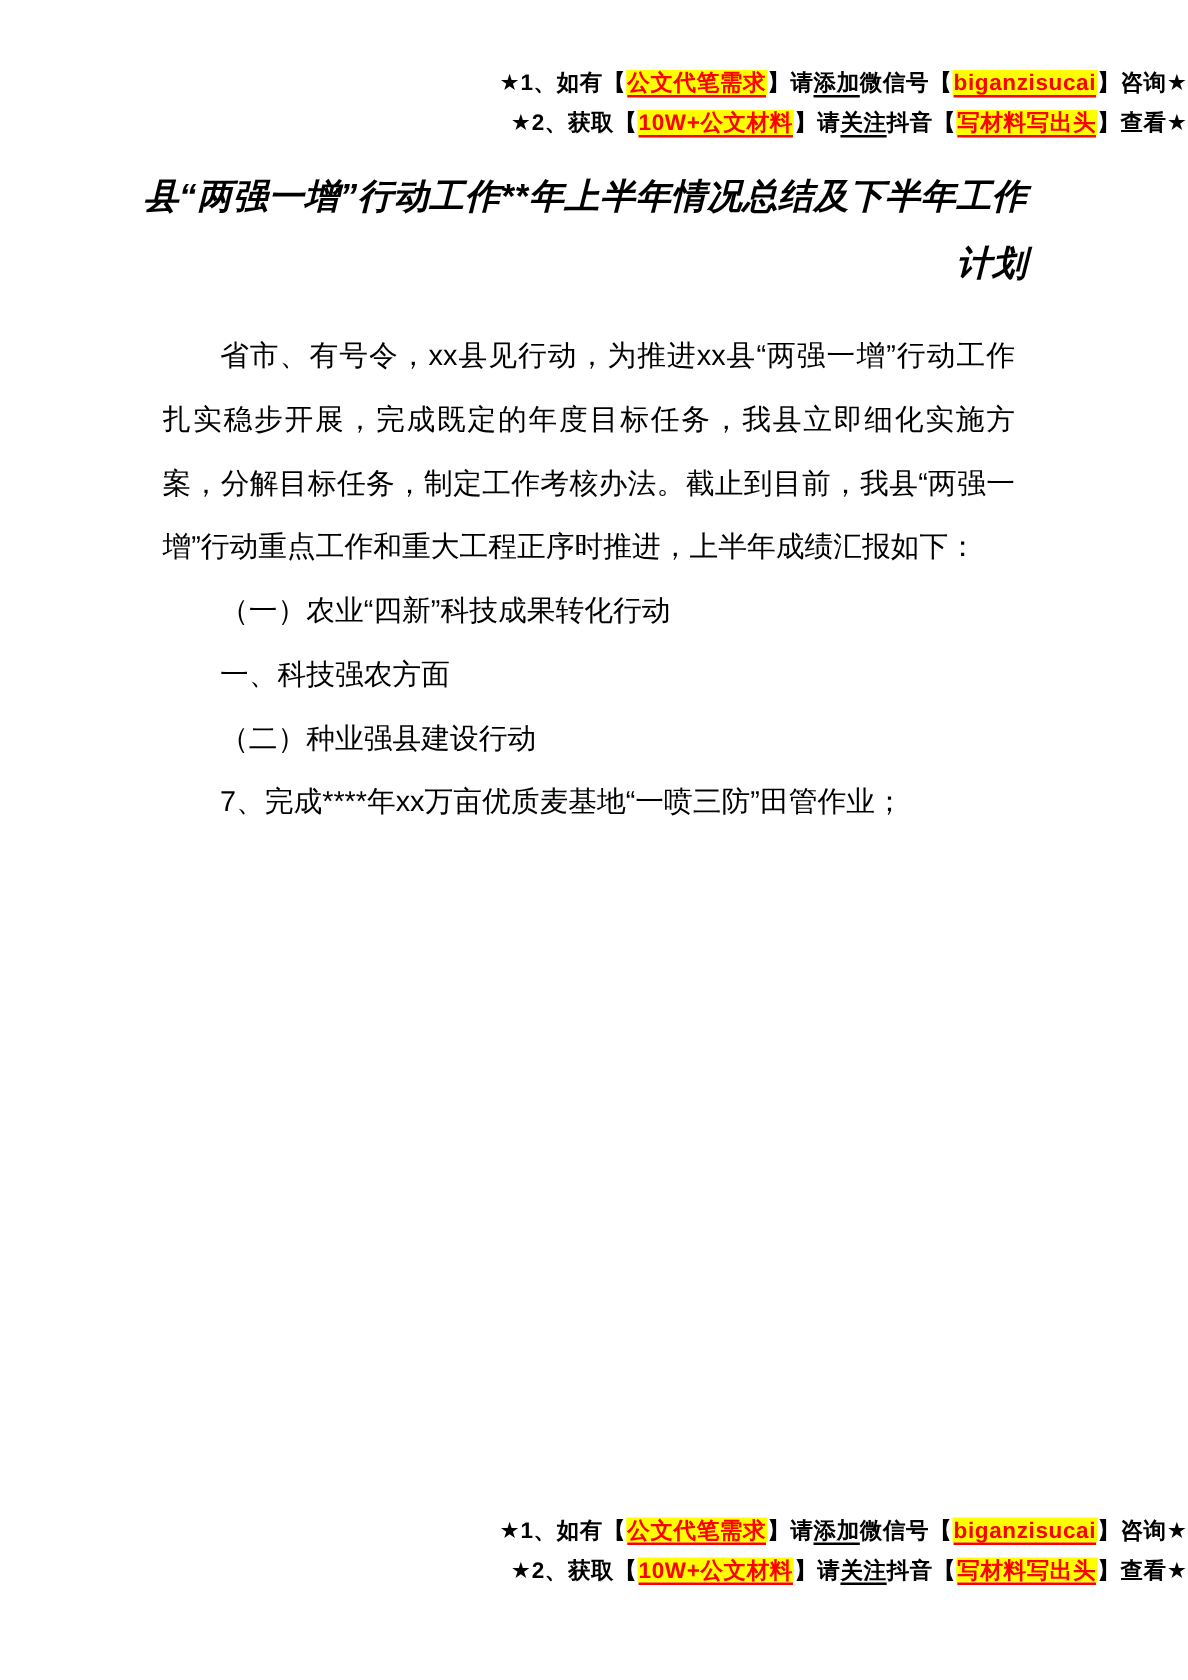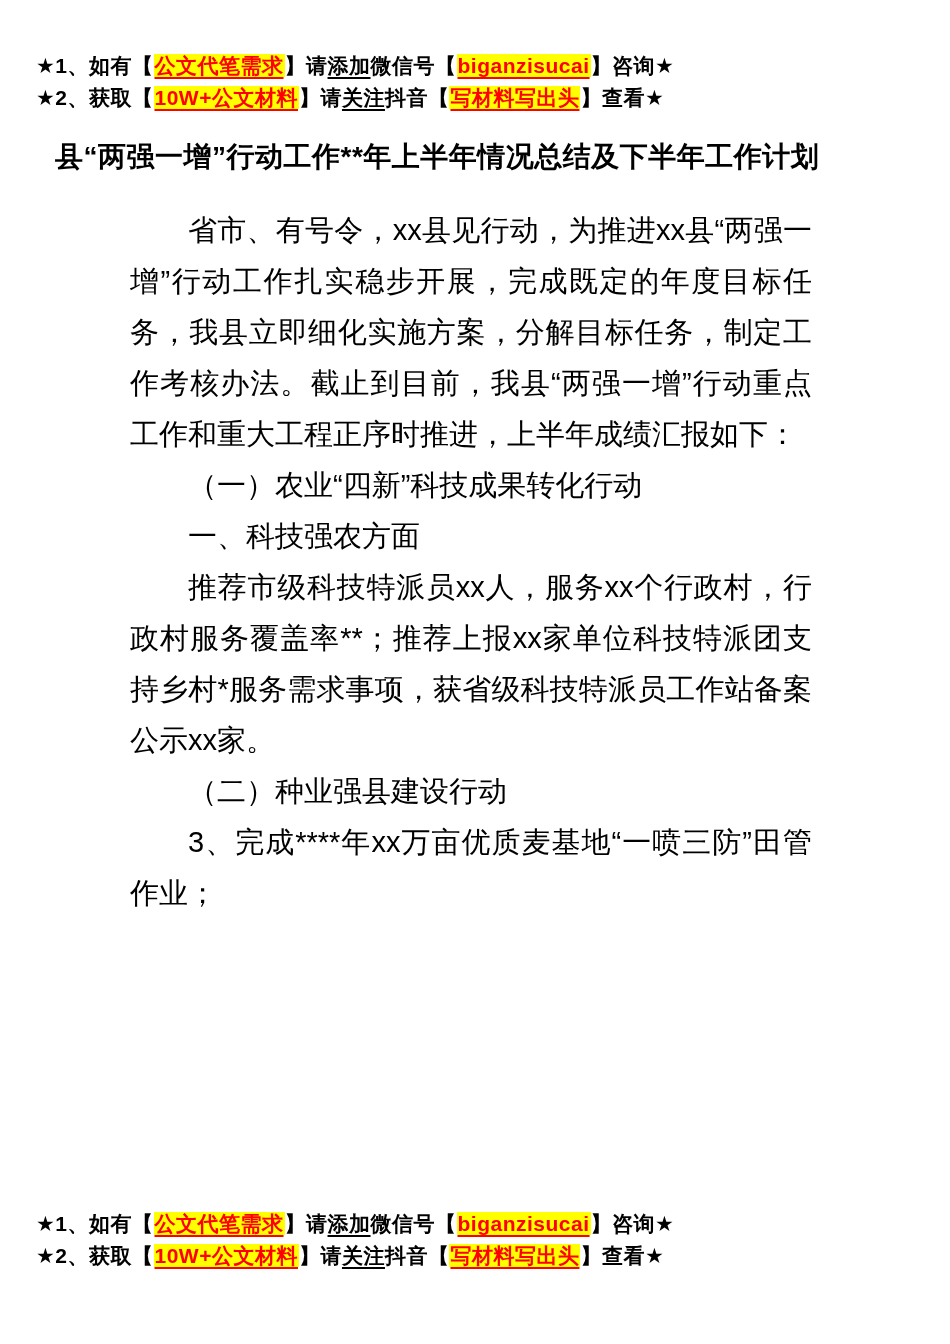--- a/index.html
+++ b/index.html
@@ -19,27 +19,26 @@
   }
   .page {
     position: relative;
     width: 950px;
     height: 1344px;
     background: var(--page-background);
     overflow: hidden;
   }
   
   .promo {
-    text-align: left;
+    text-align: right;
     font-weight: 700;
-    font-size: 21px;
+    font-size: 18px;
     line-height: 32px;
     letter-spacing: 0.5px;
     white-space: nowrap;
-    margin-left: 36px;
   }
   .promo-header { padding-top: 50px; }
   .promo-footer {
     position: absolute;
     left: 0; right: 0;
     bottom: 72px;
   }
   .hl {
     background: var(--highlight-yellow);
     color: var(--accent-red);
@@ -49,35 +48,36 @@
     text-underline-offset: 4px;
     padding: 0 1px;
   }
   .ul-black {
     text-decoration: underline;
     text-decoration-thickness: 2px;
     text-underline-offset: 4px;
   }
   
   .doc-title {
-    margin: 16px 128px 0 55px;
+    margin: 16px 128px 0 112px;
     font-size: 28px;
     font-weight: 700;
     line-height: 54px;
-    text-align: left;
+    text-align: right;
     letter-spacing: 0.5px;
+    font-style: italic;
   }
   
   .doc-body {
     margin-top: 21px;
     padding: 0 138px 0 130px;
   }
   .para {
     margin: 0;
-    font-size: 29px;
+    font-size: 23px;
     line-height: 51px;
     text-align: justify;
     text-indent: 2em;
   }
 </style>
 </head>
 <body>
 
 <div class="page">
 
@@ -89,23 +89,22 @@
       <span>★2、获取【</span><span class="hl">10W+公文材料</span><span>】请</span><span class="ul-black">关注</span><span>抖音【</span><span class="hl">写材料写出头</span><span>】查看★</span>
     </div>
   </div>
 
   <h1 class="doc-title">县“两强一增”行动工作**年上半年情况总结及下半年工作计划</h1>
 
   <div class="doc-body">
     <p class="para">省市、有号令，xx县见行动，为推进xx县“两强一增”行动工作扎实稳步开展，完成既定的年度目标任务，我县立即细化实施方案，分解目标任务，制定工作考核办法。截止到目前，我县“两强一增”行动重点工作和重大工程正序时推进，上半年成绩汇报如下：</p>
     <p class="para">（一）农业“四新”科技成果转化行动</p>
     <p class="para">一、科技强农方面</p>
-    <p class="para">推荐市级科技特派员xx人，服务xx个行政村，行政村服务覆盖率**；推荐上报xx家单位科技特派团支持乡村*服务需求事项，获省级科技特派员工作站备案公示xx家。</p>
     <p class="para">（二）种业强县建设行动</p>
-    <p class="para">3、完成****年xx万亩优质麦基地“一喷三防”田管作业；</p>
+    <p class="para">7、完成****年xx万亩优质麦基地“一喷三防”田管作业；</p>
   </div>
 
   <div class="promo promo-footer">
     <div>
       <span>★1、如有【</span><span class="hl">公文代笔需求</span><span>】请</span><span class="ul-black">添加</span><span>微信号【</span><span class="hl">biganzisucai</span><span>】咨询★</span>
     </div>
     <div>
       <span>★2、获取【</span><span class="hl">10W+公文材料</span><span>】请</span><span class="ul-black">关注</span><span>抖音【</span><span class="hl">写材料写出头</span><span>】查看★</span>
     </div>
   </div>

